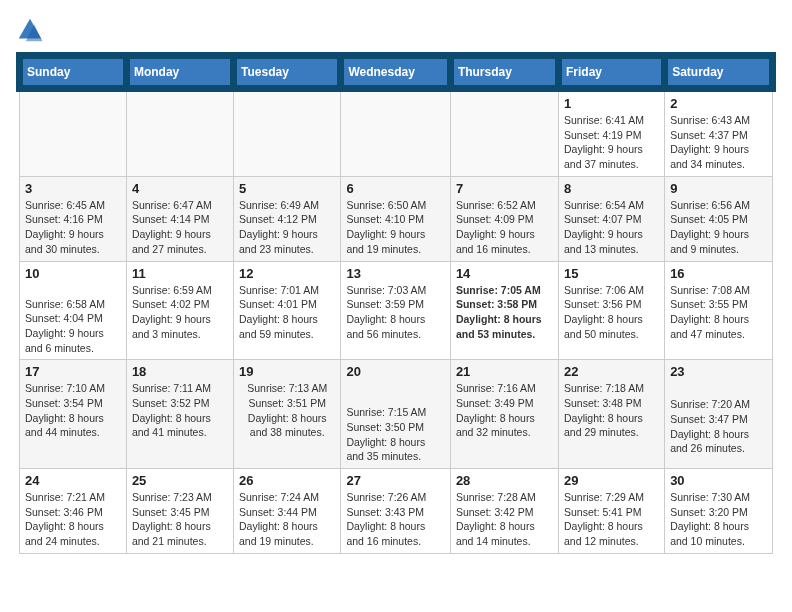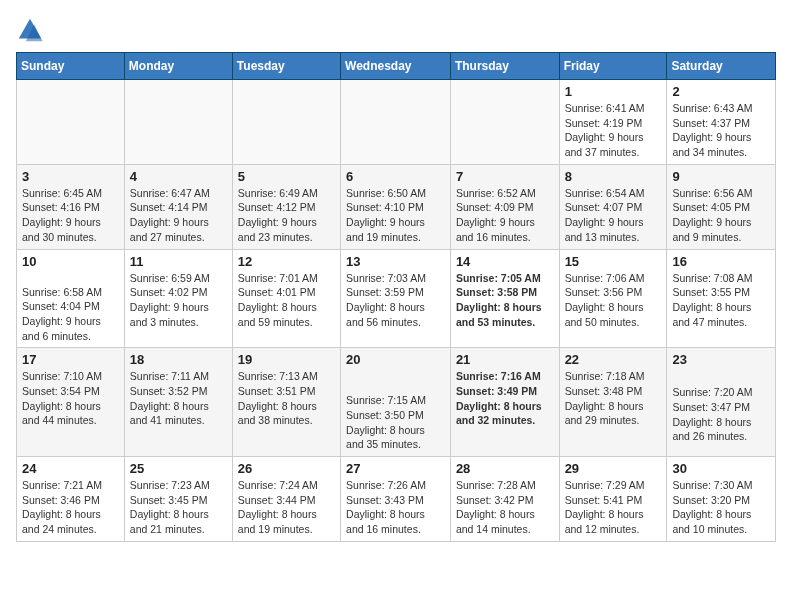--- a/index.html
+++ b/index.html
@@ -42,21 +42,21 @@
       border-collapse: collapse;
       font-size: 11px;
     }
     thead th {
       background-color: #3a7abf;
       color: #fff;
       padding: 6px 4px;
       text-align: left;
       font-size: 12px;
       font-weight: bold;
-      border: 1px solid #0c4a6e;
+      border: 7px solid #0c4a6e;
     }
     td {
       border: 1px solid #ccc;
       vertical-align: top;
       padding: 4px 5px;
       width: 113px;
       min-height: 70px;
       height: 70px;
     }
     td.empty {
@@ -224,33 +224,33 @@
 Daylight: 8 hours and 44 minutes.</div>
         </td>
         <td>
           <div class="day-num">18</div>
           <div class="day-info" style="white-space: pre-line;">Sunrise: 7:11 AM
 Sunset: 3:52 PM
 Daylight: 8 hours and 41 minutes.</div>
         </td>
         <td>
           <div class="day-num">19</div>
-          <div class="day-info" style="white-space: pre-line;">Sunrise: 7:13 AM
+          <div class="day-info" style="white-space: pre-line; text-align: center;">Sunrise: 7:13 AM
 Sunset: 3:51 PM
 Daylight: 8 hours and 38 minutes.</div>
         </td>
         <td>
           <div class="day-num">20</div>
           <div class="day-info" style="white-space: pre-line; margin-top: 26px;">Sunrise: 7:15 AM
 Sunset: 3:50 PM
 Daylight: 8 hours and 35 minutes.</div>
         </td>
         <td>
           <div class="day-num">21</div>
-          <div class="day-info" style="white-space: pre-line; font-weight: bold;">Sunrise: 7:16 AM
+          <div class="day-info" style="white-space: pre-line;">Sunrise: 7:16 AM
 Sunset: 3:49 PM
 Daylight: 8 hours and 32 minutes.</div>
         </td>
         <td>
           <div class="day-num">22</div>
           <div class="day-info" style="white-space: pre-line;">Sunrise: 7:18 AM
 Sunset: 3:48 PM
 Daylight: 8 hours and 29 minutes.</div>
         </td>
         <td>

